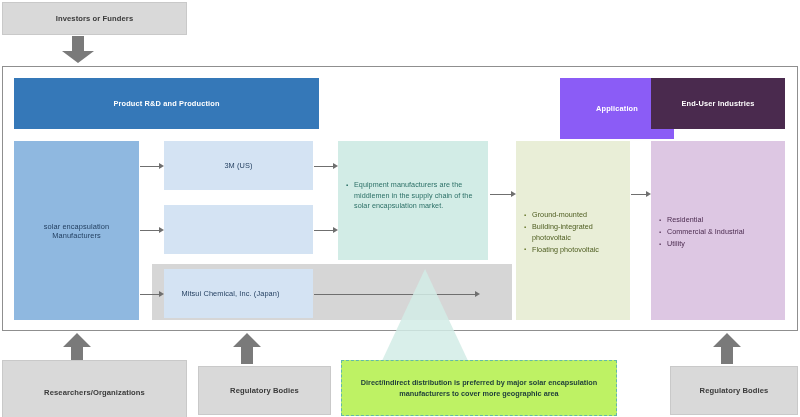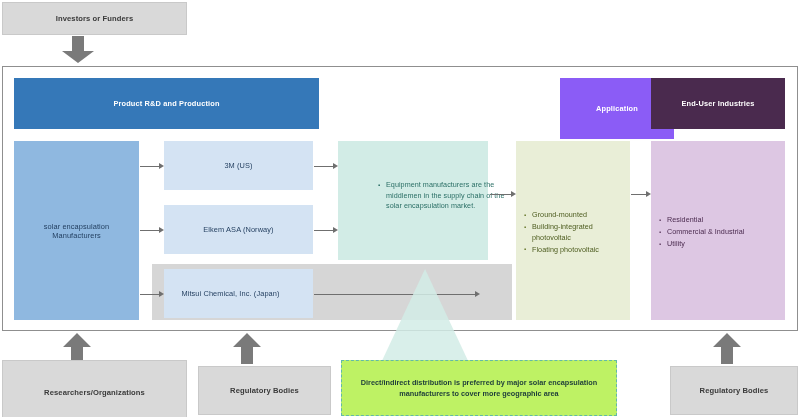--- a/index.html
+++ b/index.html
@@ -156,31 +156,28 @@
   <div class="abs boxlabel" style="left:14px; top:141px; width:125px; height:179px;">
     <span>solar encapsulation Manufacturers</span>
   </div>
 
   <div class="abs" style="left:164px; top:141px; width:149px; height:49px; background:#d4e3f3;"></div>
   <div class="abs boxlabel" style="left:164px; top:141px; width:149px; height:49px;">
     <span>3M (US)</span>
   </div>
 
   <div class="abs" style="left:164px; top:205px; width:149px; height:49px; background:#d4e3f3;"></div>
-  <div class="abs boxlabel" style="left:164px; top:205px; width:149px; height:49px;">
-    <span>Elkem ASA (Norway)</span>
-  </div>
 
   <div class="abs" style="left:164px; top:269px; width:149px; height:49px; background:#d4e3f3;"></div>
   <div class="abs boxlabel" style="left:156px; top:269px; width:149px; height:49px;">
     <span>Mitsui Chemical, Inc. (Japan)</span>
   </div>
 
   <div class="abs" style="left:338px; top:141px; width:150px; height:119px; background:#d2ece6;"></div>
-  <ul class="abs blist teal-text" style="left:338px; top:180px; width:150px;margin-left:32px;">
+  <ul class="abs blist teal-text" style="left:338px; top:180px; width:150px;">
     <li>Equipment manufacturers are the middlemen in the supply chain of the solar encapsulation market.</li>
   </ul>
 
   <div class="abs" style="left:516px; top:141px; width:114px; height:179px; background:#e9eed7;"></div>
   <ul class="abs blist green-text" style="left:516px; top:210px; width:114px;">
     <li>Ground-mounted</li>
     <li>Building-integrated photovoltaic</li>
     <li>Floating photovoltaic</li>
   </ul>
 

